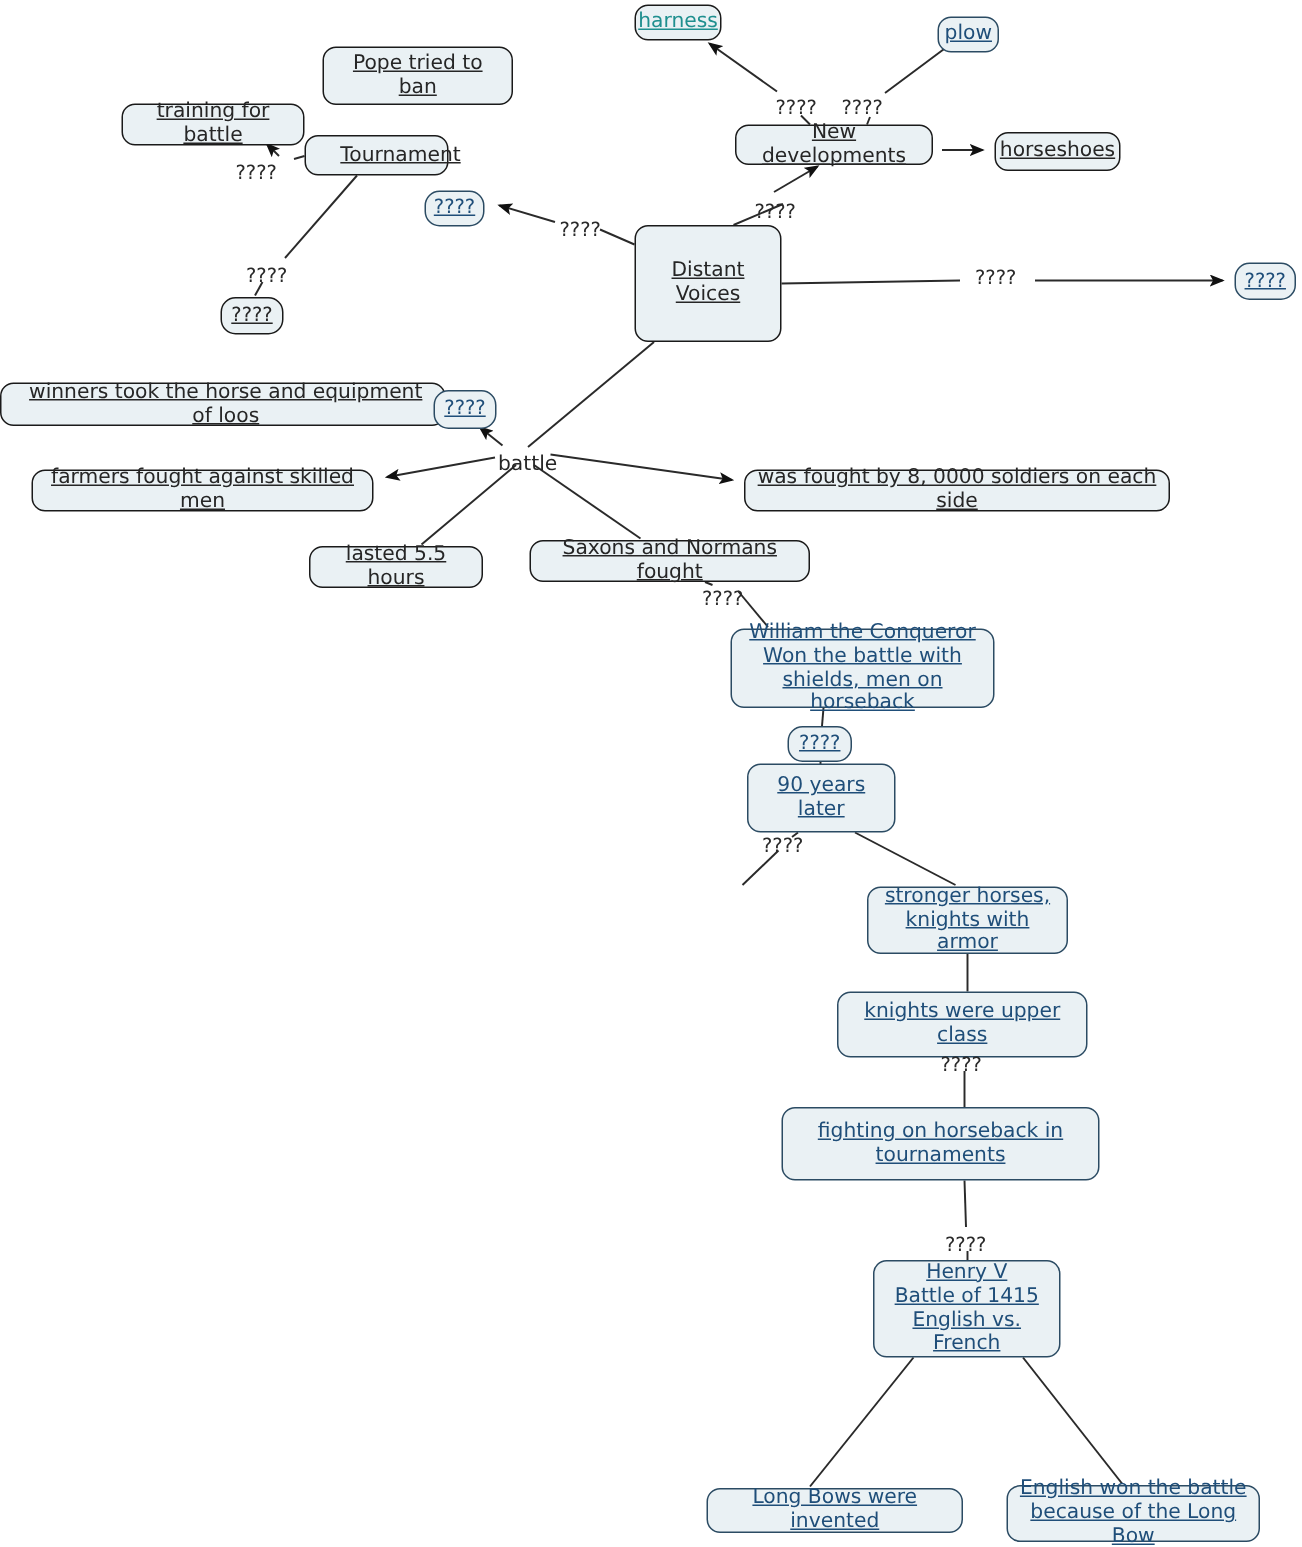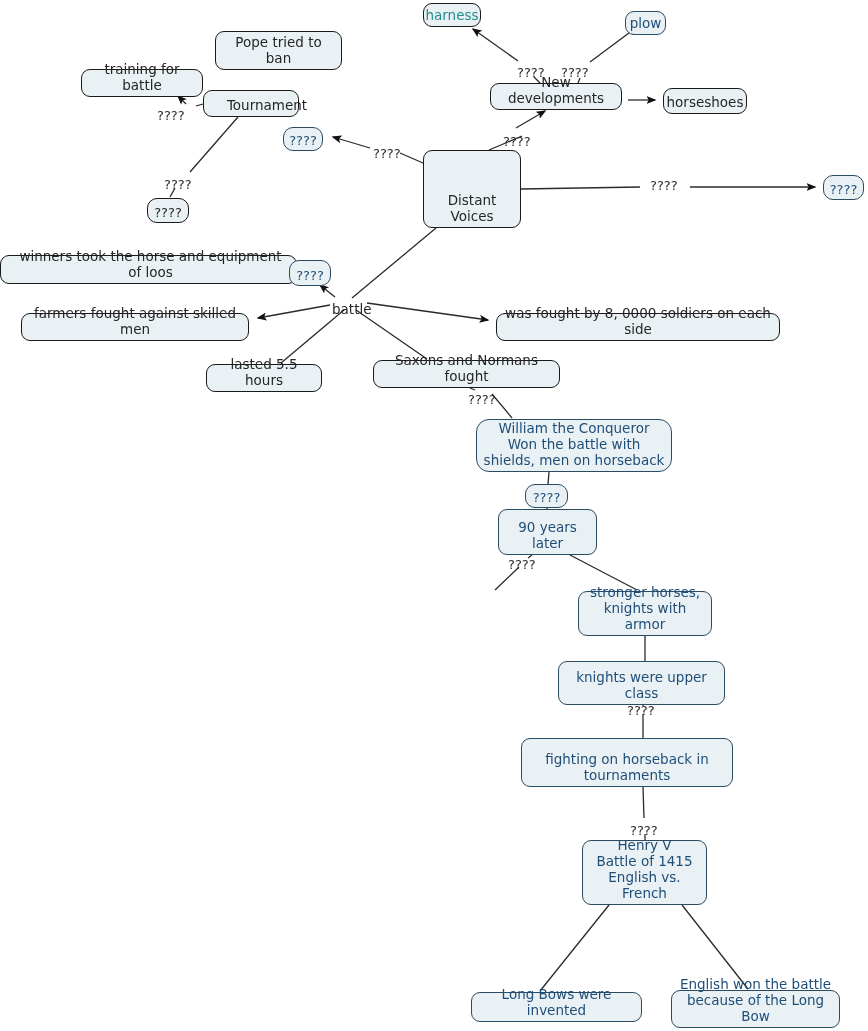--- a/index.html
+++ b/index.html
@@ -25,27 +25,28 @@
     height: 1031px;
     pointer-events: none;
   }
   .node {
     position: absolute;
     box-sizing: border-box;
     background: #eaf1f4;
     border: 1.4px solid #1a1a1a;
     border-radius: 9px;
     display: flex;
-    align-items: flex-end;
+    align-items: center;
     justify-content: center;
     text-align: center;
     line-height: 1.18;
     white-space: pre-line;
     padding: 2px 6px;
     z-index: 5;
+    text-decoration: underline;
   }
   .node.dark {
     color: #262626;
     font-size: 13.5px;
   }
   .node.navy {
     color: #1f4e79;
     border-color: #2b4b63;
     font-size: 13.5px;
   }
@@ -208,25 +209,25 @@
   </div>
 
   <div class="node dark" style="left:496px; top:313px; width:284px; height:28px;">
     <span>was fought by 8, 0000 soldiers on each side</span>
   </div>
 
   <div class="node dark" style="left:206px; top:364px; width:116px; height:28px;">
     <span>lasted 5.5 hours</span>
   </div>
 
-  <div class="node dark" style="left:353px; top:360px; width:187px; height:28px;margin-left:20px;">
+  <div class="node dark" style="left:353px; top:360px; width:187px; height:28px;">
     <span>Saxons and Normans fought</span>
   </div>
 
-  <div class="node navy" style="left:476px; top:419px; width:196px; height:53px;border-radius:13px;">
+  <div class="node navy" style="left:487px; top:419px; width:176px; height:53px;">
     <span>William the Conqueror
 Won the battle with
 shields, men on horseback</span>
   </div>
 
   <div class="node navy qmark" style="left:525px; top:484px; width:43px; height:24px; z-index:7;">
     <span>????</span>
   </div>
 
   <div class="node navy" style="left:498px; top:509px; width:99px; height:46px;">

